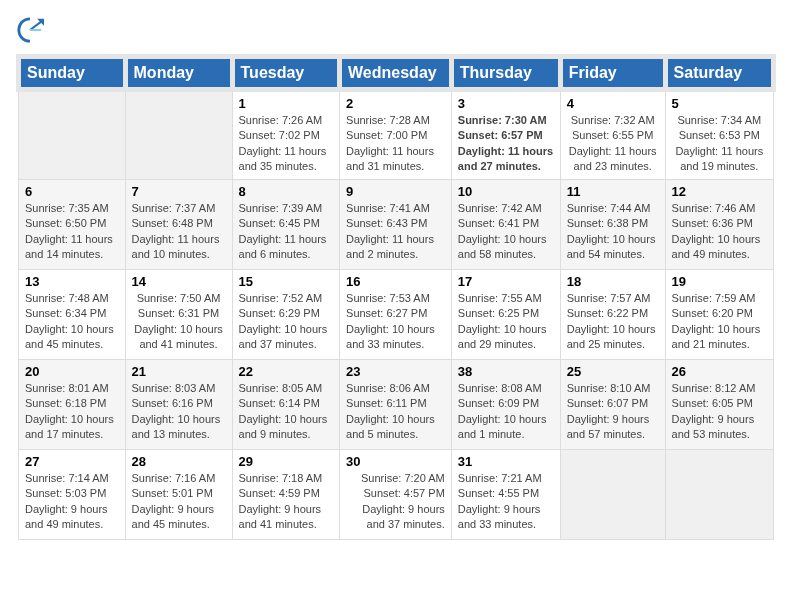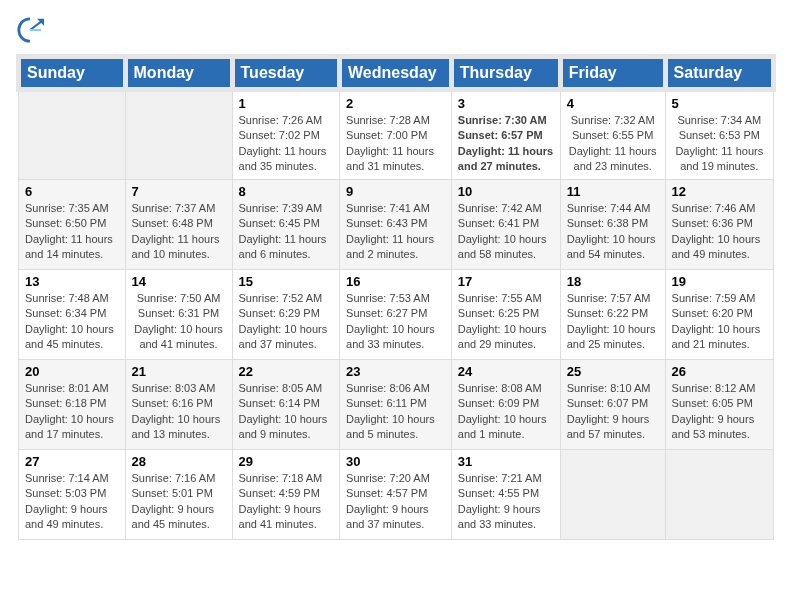--- a/index.html
+++ b/index.html
@@ -273,21 +273,21 @@
 Sunset: 6:14 PM
 Daylight: 10 hours and 9 minutes.</div>
         </td>
         <td>
           <span class="day-num">23</span>
           <div class="day-info" style="white-space: pre-line;">Sunrise: 8:06 AM
 Sunset: 6:11 PM
 Daylight: 10 hours and 5 minutes.</div>
         </td>
         <td>
-          <span class="day-num">24</span>
+          <span class="day-num">38</span>
           <div class="day-info" style="white-space: pre-line;">Sunrise: 8:08 AM
 Sunset: 6:09 PM
 Daylight: 10 hours and 1 minute.</div>
         </td>
         <td>
           <span class="day-num">25</span>
           <div class="day-info" style="white-space: pre-line;">Sunrise: 8:10 AM
 Sunset: 6:07 PM
 Daylight: 9 hours and 57 minutes.</div>
         </td>
@@ -312,21 +312,21 @@
 Daylight: 9 hours and 45 minutes.</div>
         </td>
         <td>
           <span class="day-num">29</span>
           <div class="day-info" style="white-space: pre-line;">Sunrise: 7:18 AM
 Sunset: 4:59 PM
 Daylight: 9 hours and 41 minutes.</div>
         </td>
         <td>
           <span class="day-num">30</span>
-          <div class="day-info" style="white-space: pre-line;">Sunrise: 7:20 AM
+          <div class="day-info" style="white-space: pre-line; text-align: right;">Sunrise: 7:20 AM
 Sunset: 4:57 PM
 Daylight: 9 hours and 37 minutes.</div>
         </td>
         <td>
           <span class="day-num">31</span>
           <div class="day-info" style="white-space: pre-line;">Sunrise: 7:21 AM
 Sunset: 4:55 PM
 Daylight: 9 hours and 33 minutes.</div>
         </td>
         <td class="empty-cell"></td>

